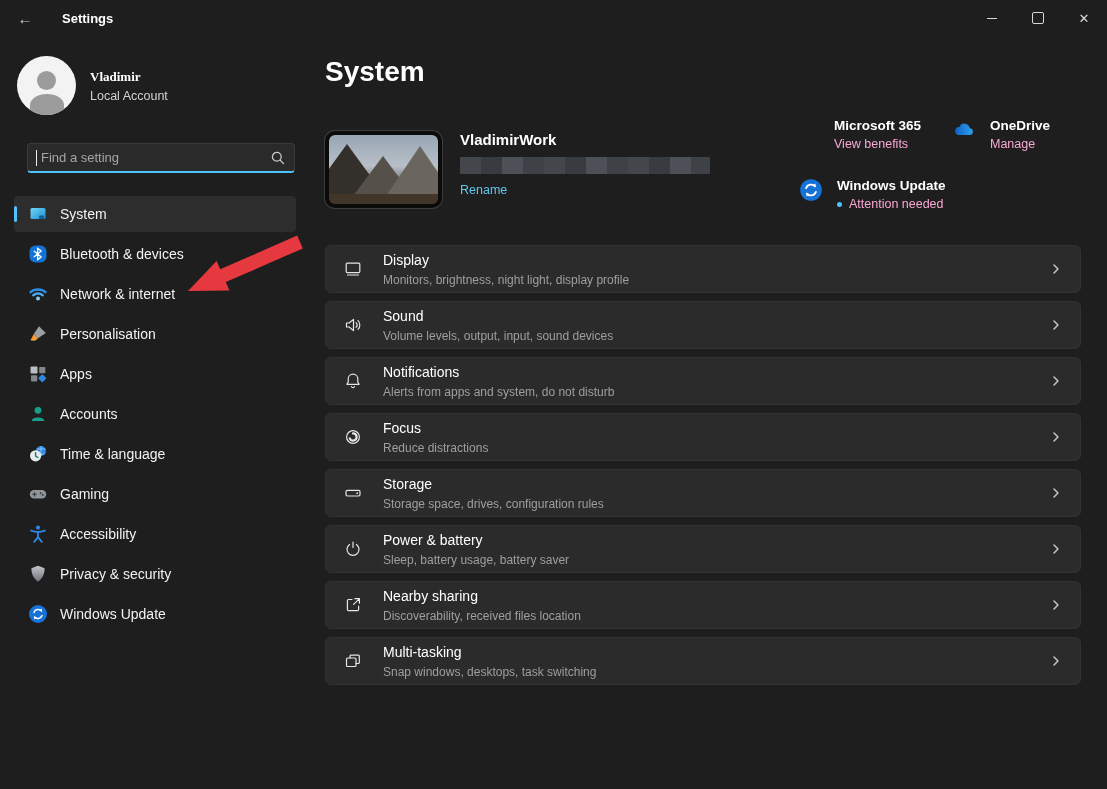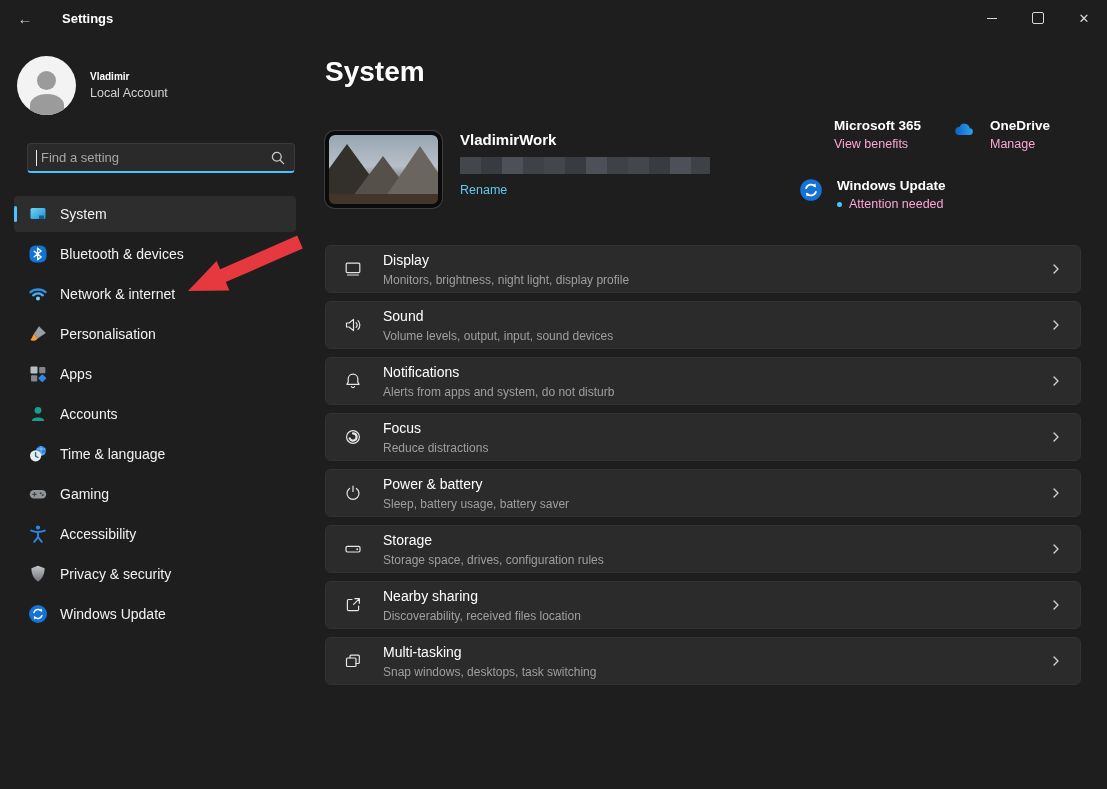--- a/index.html
+++ b/index.html
@@ -18,21 +18,21 @@
   .win-btn{width:46px;height:36px;display:flex;align-items:center;justify-content:center;color:#d8d8d8;}
   .glyph-min{width:10px;height:1px;background:#d8d8d8;}
   .glyph-max{width:10px;height:10px;border:1px solid #d8d8d8;border-radius:2px;}
   .glyph-close{font-size:13px;line-height:1;}
   
   .profile{position:absolute;left:17px;top:56px;display:flex;align-items:center;}
   .avatar{width:59px;height:59px;border-radius:50%;background:#f3f3f3;position:relative;overflow:hidden;}
   .avatar .head{position:absolute;left:50%;top:15px;width:19px;height:19px;margin-left:-9.5px;border-radius:50%;background:#9b9b9b;}
   .avatar .shoulders{position:absolute;left:50%;top:38px;width:34px;height:22px;margin-left:-17px;border-radius:50% 50% 0 0;background:#9b9b9b;}
   .profile-text{margin-left:14px;}
-  .profile-name{font-size:10px;font-weight:700;}
+  .profile-name{font-size:13px;font-weight:700;font-family:Liberation Serif, serif;}
   .profile-type{font-size:12.5px;color:#d2d2d2;margin-top:4px;}
   .search-box{position:absolute;left:27px;top:143px;width:268px;height:30px;background:#2a2a2a;
     border:1px solid #3a3a3a;border-bottom:2px solid #4cc2ff;border-radius:4px;box-sizing:border-box;
     display:flex;align-items:center;padding:0 8px;}
   .search-caret{width:1px;height:16px;background:#eee;margin-right:2px;}
   .search-input{flex:1;background:transparent;border:none;outline:none;color:#eee;font-size:13px;
     font-family:"Liberation Sans","DejaVu Sans",sans-serif;}
   .search-input::placeholder{color:#a6a6a6;}
   .search-icon{flex:0 0 auto;display:flex;}
   .nav{position:absolute;left:14px;top:196px;width:282px;}
@@ -400,45 +400,45 @@
       <span class="chevron">
         <svg width="16" height="16" viewBox="0 0 16 16">
             <path d="M6 4 l4 4 -4 4" fill="none" stroke="#cfcfcf" stroke-width="1.4" stroke-linecap="round" stroke-linejoin="round"></path>
           </svg>
       </span>
     </div>
 
     <div class="row-card">
       <span class="row-icon">
         <svg width="20" height="20" viewBox="0 0 20 20">
+            <rect x="3" y="7.4" width="14" height="5.6" rx="1.4" fill="none" stroke="#e6e6e6" stroke-width="1.2"></rect>
+            <circle cx="14.2" cy="10.2" r="0.9" fill="#e6e6e6"></circle>
+          </svg>
+      </span>
+      <span class="row-text">
+        <div class="row-title">Storage</div>
+        <div class="row-sub">Storage space, drives, configuration rules</div>
+      </span>
+      <span class="chevron">
+        <svg width="16" height="16" viewBox="0 0 16 16">
+            <path d="M6 4 l4 4 -4 4" fill="none" stroke="#cfcfcf" stroke-width="1.4" stroke-linecap="round" stroke-linejoin="round"></path>
+          </svg>
+      </span>
+    </div>
+
+    <div class="row-card">
+      <span class="row-icon">
+        <svg width="20" height="20" viewBox="0 0 20 20">
             <path d="M6.6 5.4 a6 6 0 1 0 6.8 0" fill="none" stroke="#e6e6e6" stroke-width="1.2" stroke-linecap="round"></path>
             <path d="M10 3 v5.4" stroke="#e6e6e6" stroke-width="1.2" stroke-linecap="round"></path>
           </svg>
       </span>
       <span class="row-text">
         <div class="row-title">Power &amp; battery</div>
         <div class="row-sub">Sleep, battery usage, battery saver</div>
-      </span>
-      <span class="chevron">
-        <svg width="16" height="16" viewBox="0 0 16 16">
-            <path d="M6 4 l4 4 -4 4" fill="none" stroke="#cfcfcf" stroke-width="1.4" stroke-linecap="round" stroke-linejoin="round"></path>
-          </svg>
-      </span>
-    </div>
-
-    <div class="row-card">
-      <span class="row-icon">
-        <svg width="20" height="20" viewBox="0 0 20 20">
-            <rect x="3" y="7.4" width="14" height="5.6" rx="1.4" fill="none" stroke="#e6e6e6" stroke-width="1.2"></rect>
-            <circle cx="14.2" cy="10.2" r="0.9" fill="#e6e6e6"></circle>
-          </svg>
-      </span>
-      <span class="row-text">
-        <div class="row-title">Storage</div>
-        <div class="row-sub">Storage space, drives, configuration rules</div>
       </span>
       <span class="chevron">
         <svg width="16" height="16" viewBox="0 0 16 16">
             <path d="M6 4 l4 4 -4 4" fill="none" stroke="#cfcfcf" stroke-width="1.4" stroke-linecap="round" stroke-linejoin="round"></path>
           </svg>
       </span>
     </div>
 
     <div class="row-card">
       <span class="row-icon">

